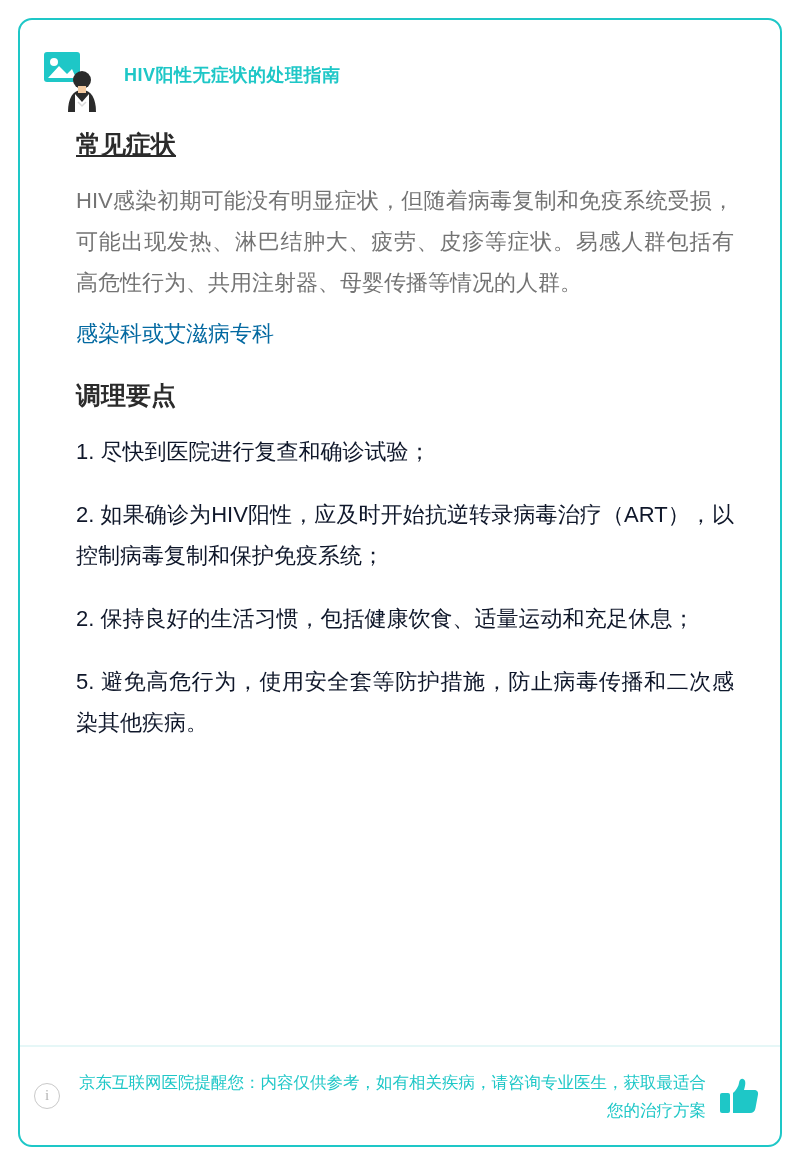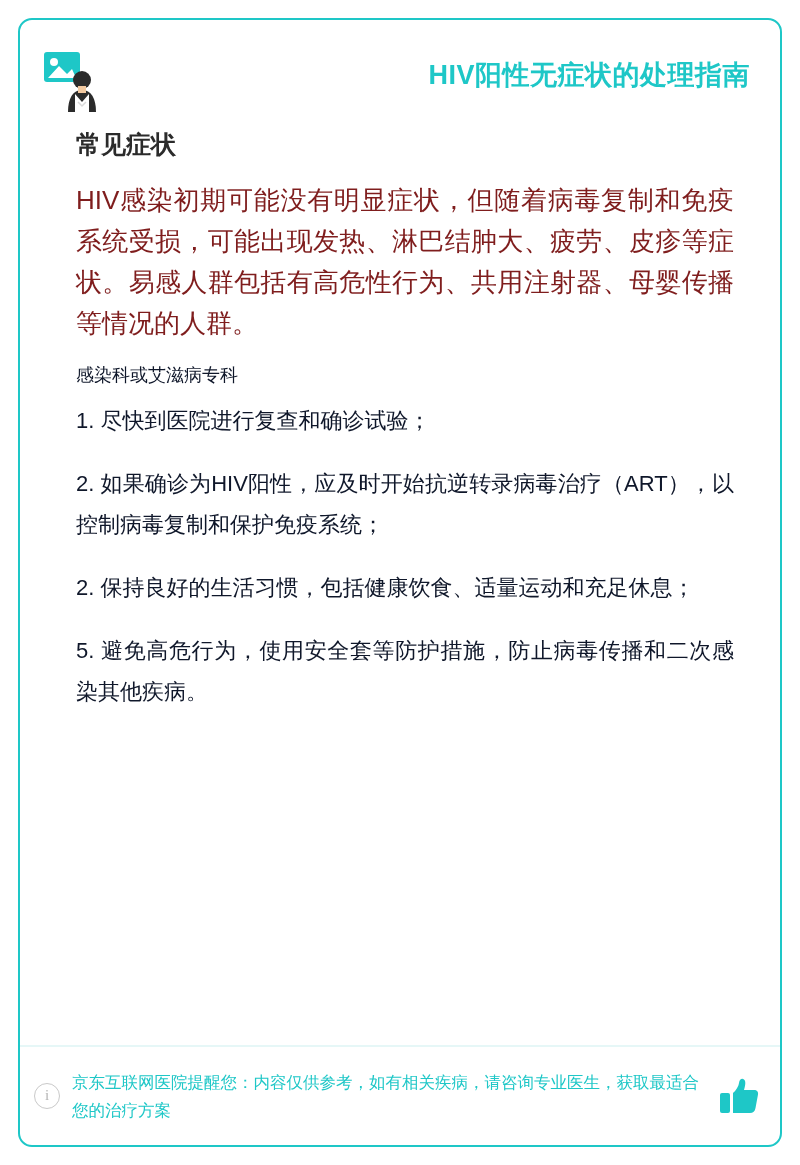--- a/index.html
+++ b/index.html
@@ -30,51 +30,51 @@
     top: 30px;
     width: 60px;
     height: 66px;
   }
   .header {
     padding: 38px 30px 0 104px;
     height: 76px;
     box-sizing: border-box;
   }
   .title {
-    font-size: 27px;
+    font-size: 18px;
     color: #1ec7c7;
     font-weight: bold;
     letter-spacing: 0.5px;
     line-height: 34px;
     margin: 0;
-    text-align: right;
   }
   .body {
     padding: 22px 46px 0 56px;
   }
   h2.section {
     font-size: 25px;
     color: #2b2b2b;
     font-weight: bold;
     margin: 26px 0 20px 0;
     line-height: 32px;
   }
   h2.section:first-child {
     margin-top: 10px;
+    text-decoration: underline;
   }
   p.para {
-    font-size: 26px;
-    color: #7f1d1d;
+    font-size: 22px;
+    color: #737373;
     line-height: 41px;
     margin: 0 0 12px 0;
     text-align: justify;
   }
   p.simple {
-    font-size: 18px;
-    color: #0f172a;
+    font-size: 22px;
+    color: #0369a1;
     line-height: 38px;
     margin: 0 0 6px 0;
   }
   ol.steps {
     list-style: none;
     margin: 0;
     padding: 0;
   }
   ol.steps li {
     font-size: 22px;
@@ -113,20 +113,21 @@
     line-height: 22px;
     text-align: center;
     font-family: "Liberation Serif", serif;
     margin-right: 12px;
   }
   .footer-text {
     flex: 1 1 auto;
     font-size: 16.5px;
     color: #1ec7c7;
     line-height: 28px;
+    text-align: right;
   }
   .thumb {
     flex: 0 0 auto;
     width: 46px;
     height: 46px;
     margin-left: 10px;
     position: relative;
   }
 </style>
 </head>
@@ -151,20 +152,21 @@
     <h1 class="title">HIV阳性无症状的处理指南</h1>
   </div>
 
   <div class="body">
 
     <h2 class="section">常见症状</h2>
     <p class="para">HIV感染初期可能没有明显症状，但随着病毒复制和免疫系统受损，可能出现发热、淋巴结肿大、疲劳、皮疹等症状。易感人群包括有高危性行为、共用注射器、母婴传播等情况的人群。</p>
 
     <p class="simple">感染科或艾滋病专科</p>
 
+    <h2 class="section">调理要点</h2>
     <ol class="steps">
       <li>1. 尽快到医院进行复查和确诊试验；</li>
       <li>2. 如果确诊为HIV阳性，应及时开始抗逆转录病毒治疗（ART），以控制病毒复制和保护免疫系统；</li>
       <li>2. 保持良好的生活习惯，包括健康饮食、适量运动和充足休息；</li>
       <li>5. 避免高危行为，使用安全套等防护措施，防止病毒传播和二次感染其他疾病。</li>
     </ol>
   </div>
 
   <div class="divider"></div>
 

